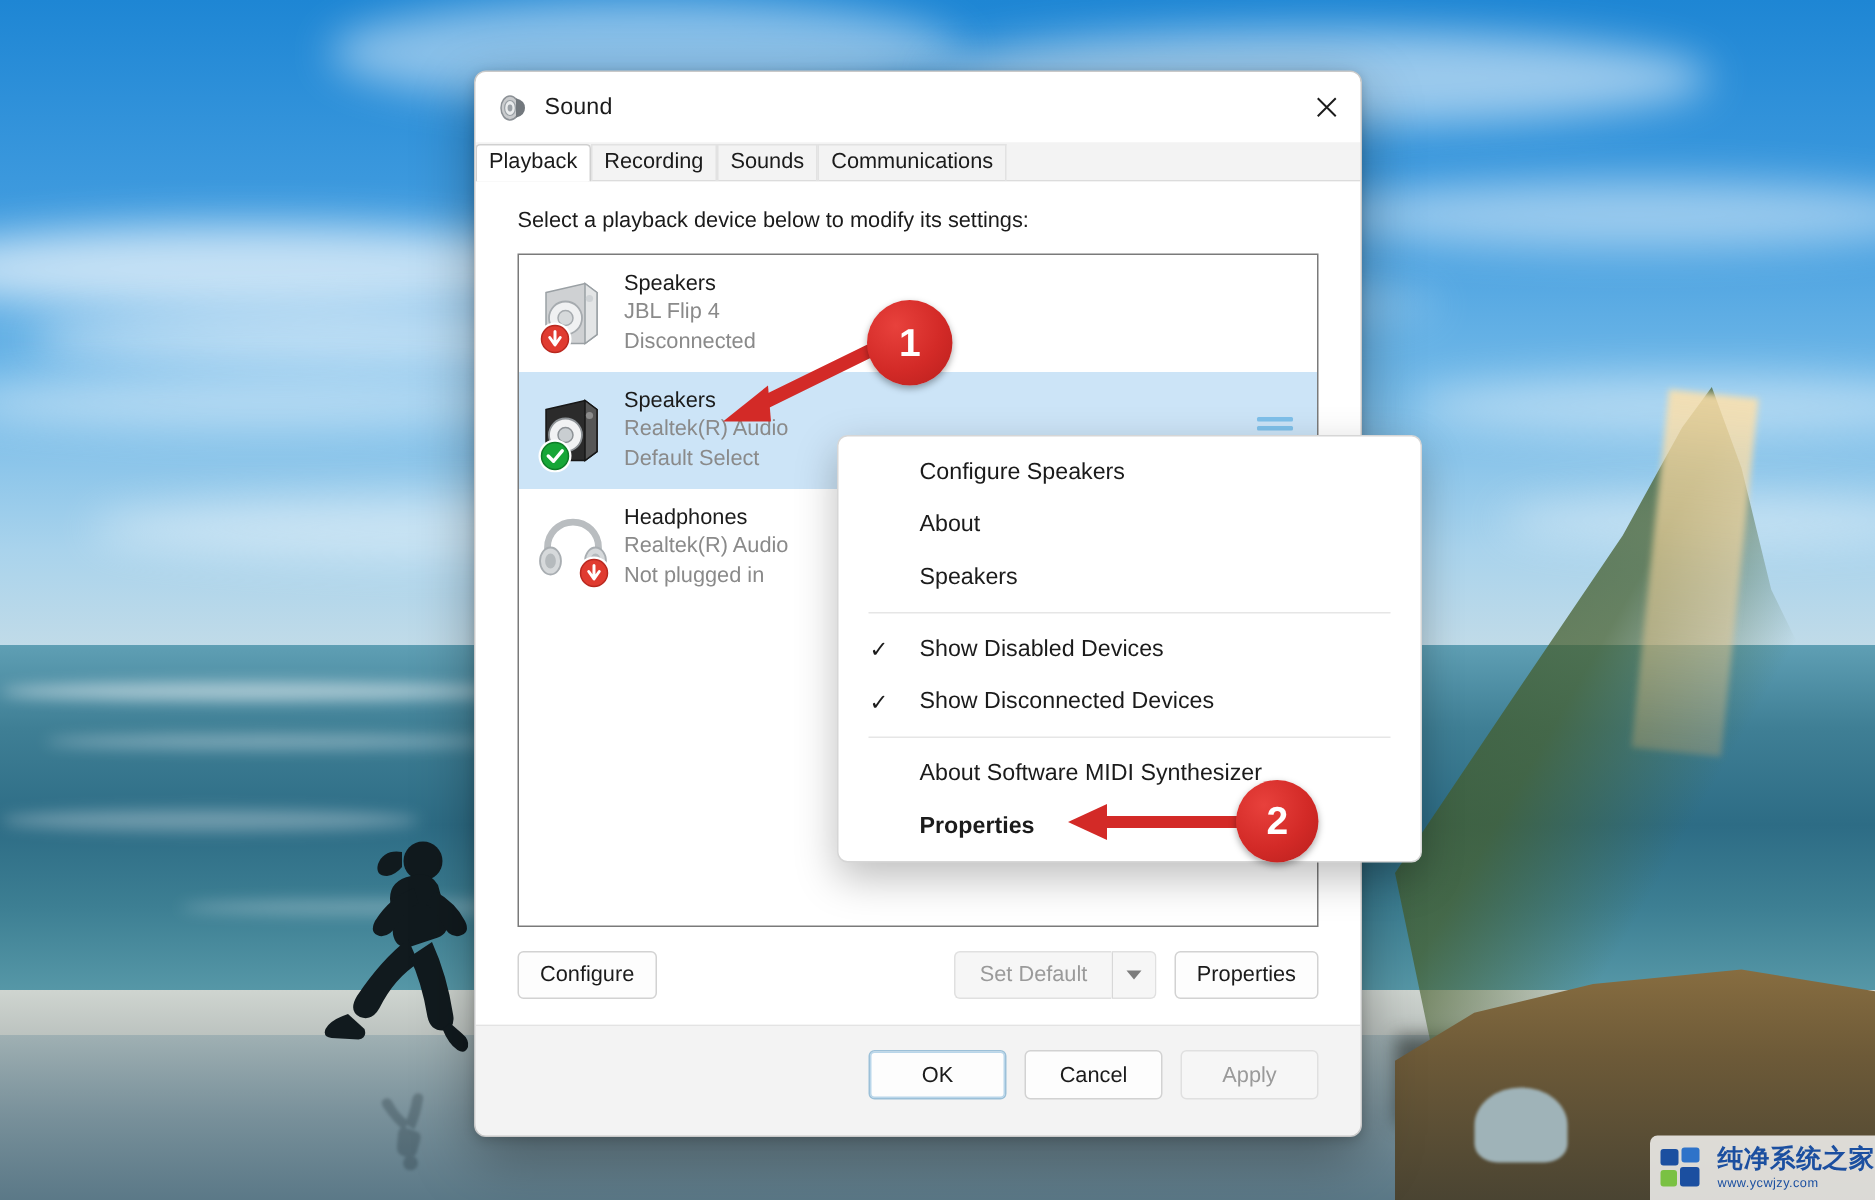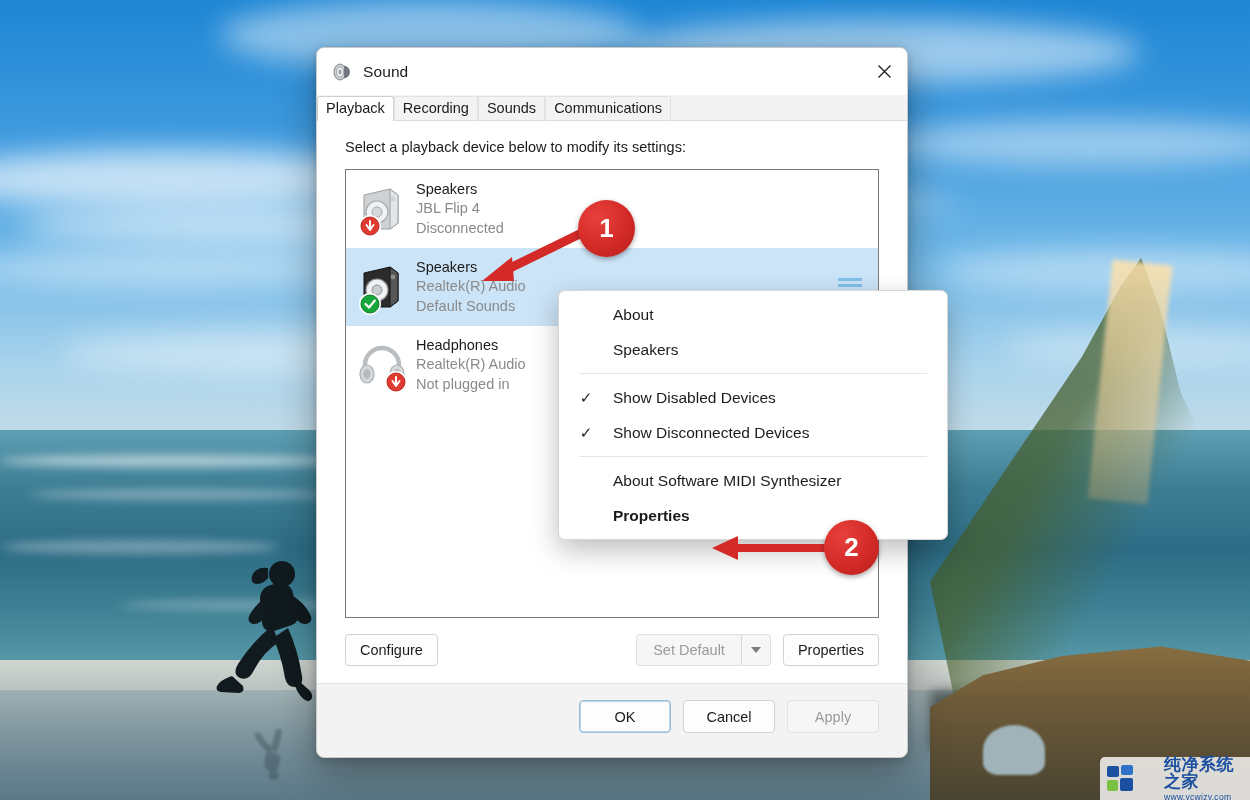--- a/index.html
+++ b/index.html
@@ -218,21 +218,21 @@
   #badge2 { left: 824px; top: 520px; width: 55px; height: 55px; }
   .arrow-svg { position: absolute; pointer-events: none; }
 
   
   #watermark {
     position: absolute; left: 1100px; top: 757px; width: 150px; height: 43px;
     background: rgba(255,255,255,.80); border-radius: 5px 0 0 0;
     display: flex; align-items: center; padding-left: 6px;
   }
   .wm-logo { width: 34px; height: 30px; flex: 0 0 34px; margin-right: 5px; }
-  .wm-text { line-height: 1; margin-left: 19px; }
+  .wm-text { line-height: 1; }
   .wm-cn { font-size: 17px; font-weight: bold; color: #1b4fa0; letter-spacing: .5px; }
   .wm-url { font-size: 8.5px; color: #1b4fa0; margin-top: 3px; letter-spacing: .3px; }
 </style>
 </head>
 <body>
 
 <div id="desktop">
 
   <div class="sky"></div>
   <div class="cloud c1"></div>
@@ -344,21 +344,21 @@
               <circle cx="23" cy="31" r="11" fill="#f1f2f3" stroke="#8d9296" stroke-width="1.2"></circle>
               <circle cx="23" cy="31" r="5" fill="#c9ced1" stroke="#8d9296" stroke-width="1"></circle>
               <circle cx="39" cy="18" r="2.4" fill="#8b8b8b"></circle>
               <circle cx="16" cy="45" r="11" fill="#ffffff"></circle>
               <circle cx="16" cy="45" r="9" fill="#17a637" stroke="#0e7c27" stroke-width="1"></circle>
               <path d="M11.5 45 L15 48.5 L20.8 41.6" stroke="#fff" stroke-width="2.3" fill="none" stroke-linecap="round" stroke-linejoin="round"></path>
             </svg>
             <div class="dev-text">
               <div class="dev-name">Speakers</div>
               <div class="dev-sub">Realtek(R) Audio</div>
-              <div class="dev-sub">Default Sounds</div>
+              <div class="dev-sub">Default Select</div>
             </div>
             <div class="levels">
               <i></i>
                 <i></i>
                 <i></i>
                 <i></i>
             </div>
           </div>
 
           <div class="device">
@@ -397,20 +397,24 @@
     <div class="footer">
       <button class="btn default">OK</button>
       <button class="btn">Cancel</button>
       <button class="btn disabled">Apply</button>
     </div>
   </div>
 
   <div id="ctxmenu">
     <div class="mi">
       <span class="chk"></span>
+      <span class="lbl">Configure Speakers</span>
+    </div>
+    <div class="mi">
+      <span class="chk"></span>
       <span class="lbl">About</span>
     </div>
     <div class="mi">
       <span class="chk"></span>
       <span class="lbl">Speakers</span>
     </div>
     <div class="mi-sep"></div>
     <div class="mi">
       <span class="chk">✓</span>
       <span class="lbl">Show Disabled Devices</span>

